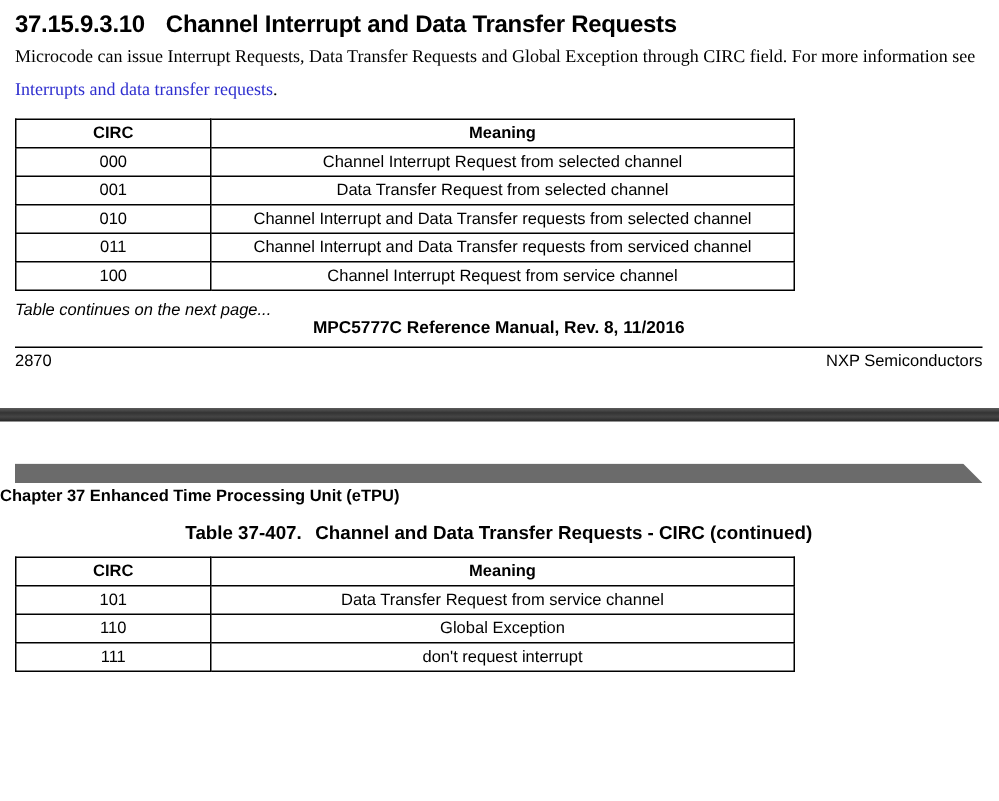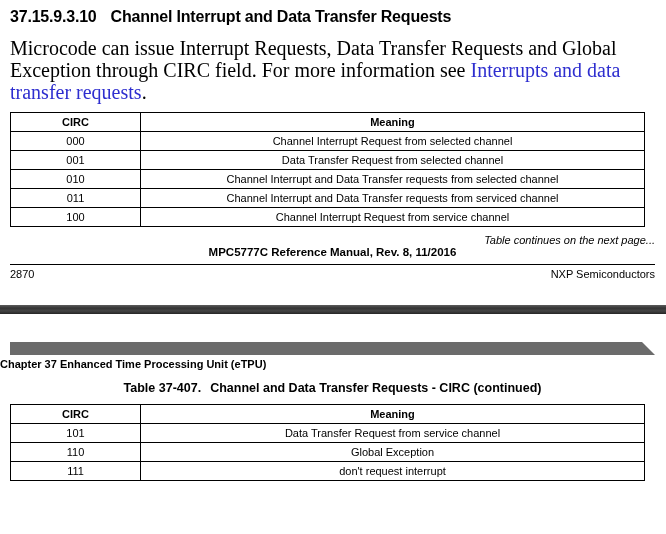--- a/index.html
+++ b/index.html
@@ -13,61 +13,60 @@
     margin-top: 8px;
     font-size: 16px;
     font-weight: bold;
     font-family: "Liberation Sans", sans-serif;
     letter-spacing: -0.2px;
     white-space: nowrap;
   }
   .section-heading .sec-num { margin-right: 14px; }
 
   .body-par {
-    margin-top: 11px;
     font-family: "Liberation Serif", serif;
-    font-size: 20px;
+    font-size: 12px;
     line-height: 22px;
     width: 648px;
   }
   .body-par a {
     color: #2e2ecf;
     text-decoration: none;
     cursor: pointer;
   }
 
   .tbl-caption {
     margin-top: 12px;
     text-align: center;
     font-size: 12.5px;
     font-weight: bold;
   }
   .tbl-caption .cap-title { margin-left: 9px; }
 
   table.circ {
     margin-top: 9px;
-    width: 635px;
+    width: 520px;
     border-collapse: collapse;
     table-layout: fixed;
   }
   table.circ th, table.circ td {
     border: 1px solid #000;
     text-align: center;
     vertical-align: middle;
     font-size: 11px;
     height: 19px;
     padding: 0 2px;
     font-family: "Liberation Sans", sans-serif;
   }
   table.circ th { font-weight: bold; }
   table.circ col.c1 { width: 130px; }
 
   .cont-note {
     margin-top: 7px;
-    text-align: right;
+    text-align: left;
     font-style: italic;
     font-size: 11px;
   }
 
   .footer-title {
     text-align: center;
     font-weight: bold;
     font-size: 11.5px;
   }
   .footer-rule {

